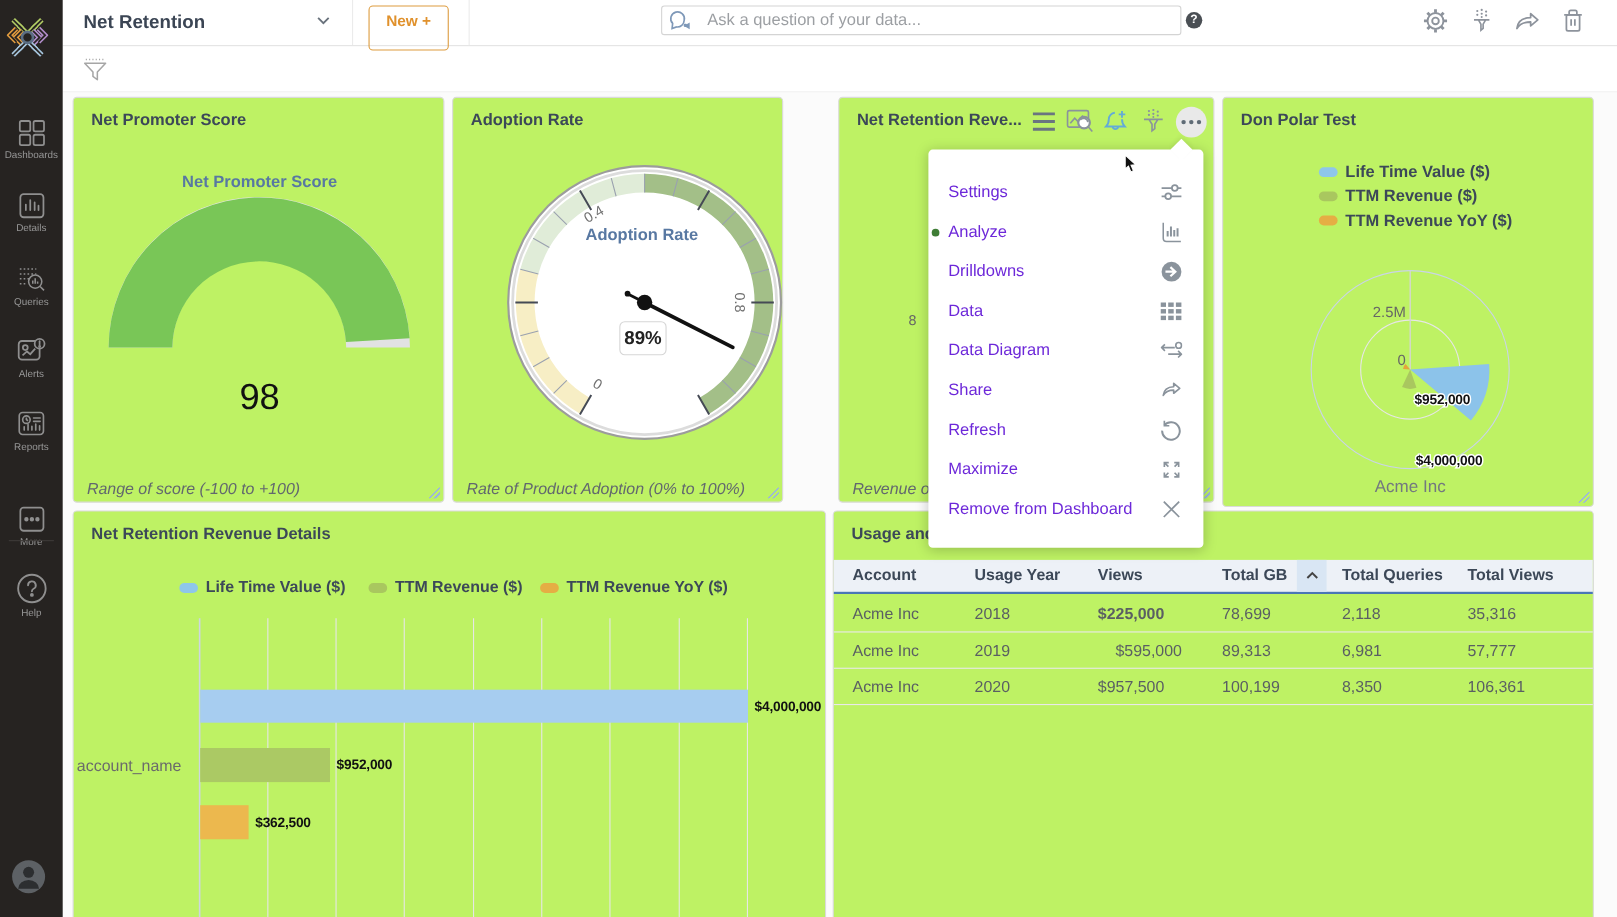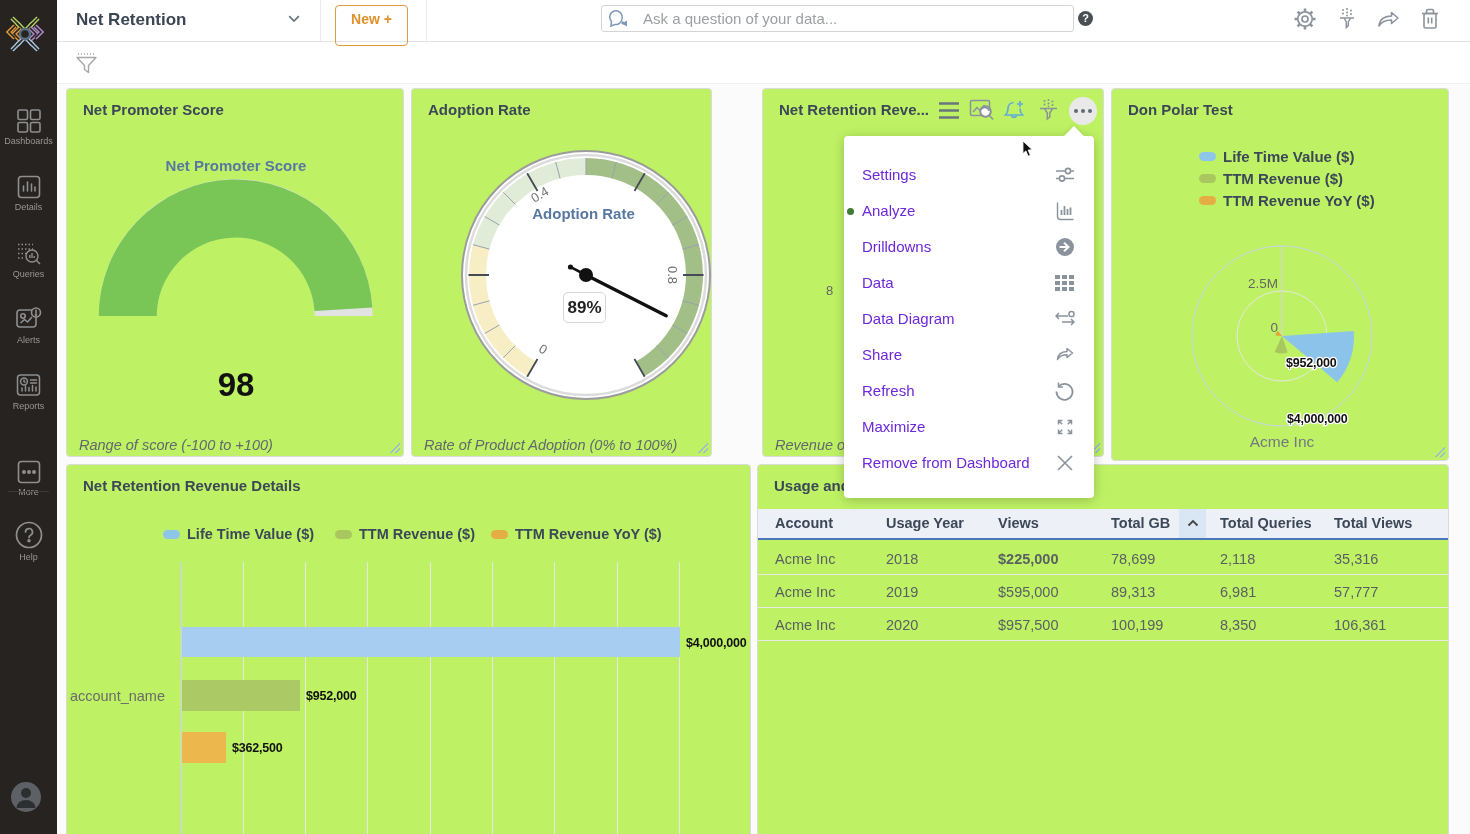--- a/index.html
+++ b/index.html
@@ -76,21 +76,21 @@
 
   <div id="canvas" class="abs"></div>
 
   <div id="card1" class="card" style="left:66px; top:88px; width:338px; height:369px;">
     <div class="ctitle">Net Promoter Score</div>
     <div class="bluetitle" style="left:0; top:68px; width:338px;">Net Promoter Score</div>
     <svg class="abs" style="left:0; top:0;" width="338" height="320" viewBox="0 0 338 320">
       <path d="M31.7,227.0 A137.0 137.0 0 0 1 305.7,227.0 L247.7,227.0 A79.0 79.0 0 0 0 89.7,227.0 Z" fill="#e2e2e2"></path>
       <path d="M31.7,227.0 A137.0 137.0 0 0 1 305.4,218.4 L247.5,222.0 A79.0 79.0 0 0 0 89.7,227.0 Z" fill="#79c657"></path>
     </svg>
-    <div class="abs" style="left:0; top:253px; width:338px; text-align:center; font-size:33px; font-weight:bold; color:#111;margin-top:24px;">98</div>
+    <div class="abs" style="left:0; top:253px; width:338px; text-align:center; font-size:33px; font-weight:normal; color:#111;">98</div>
     <div class="cfoot">Range of score (-100 to +100)</div>
     <div class="handle"></div>
   </div>
   <div id="card2" class="card" style="left:411px; top:88px; width:301px; height:369px;">
     <div class="ctitle">Adoption Rate</div>
     <svg class="abs" style="left:0; top:0;" width="343" height="340" viewBox="0 0 343 340">
       <circle cx="174" cy="186" r="124" fill="#fff" stroke="#9c9c9c" stroke-width="2"></circle>
       <circle cx="174" cy="186" r="120" fill="none" stroke="#dcdcdc" stroke-width="2.5"></circle>
       <path d="M115.5,287.3 A117 117 0 0 1 61.0,155.7 L77.4,160.1 A100 100 0 0 0 124.0,272.6 Z" fill="#f7eec5"></path>
       <path d="M61.0,155.7 A117 117 0 0 1 174.0,69.0 L174.0,86.0 A100 100 0 0 0 77.4,160.1 Z" fill="#e0ecd8"></path>
@@ -236,21 +236,21 @@
       <div class="td" style="left:17px;">Acme Inc</div>
         <div class="td" style="left:128px;">2018</div>
       <div class="td" style="left:240px;font-weight:bold;">$225,000</div>
         <div class="td" style="left:353px;">78,699</div>
       <div class="td" style="left:462px;">2,118</div>
         <div class="td" style="left:576px;">35,316</div>
     </div>
     <div class="trow" style="top:110px;">
       <div class="td" style="left:17px;">Acme Inc</div>
         <div class="td" style="left:128px;">2019</div>
-      <div class="td" style="left:240px;">$595,000</div>
+      <div class="td" style="left:256px;">$595,000</div>
         <div class="td" style="left:353px;">89,313</div>
       <div class="td" style="left:462px;">6,981</div>
         <div class="td" style="left:576px;">57,777</div>
     </div>
     <div class="trow" style="top:143px;">
       <div class="td" style="left:17px;">Acme Inc</div>
         <div class="td" style="left:128px;">2020</div>
       <div class="td" style="left:240px;">$957,500</div>
         <div class="td" style="left:353px;">100,199</div>
       <div class="td" style="left:462px;">8,350</div>

